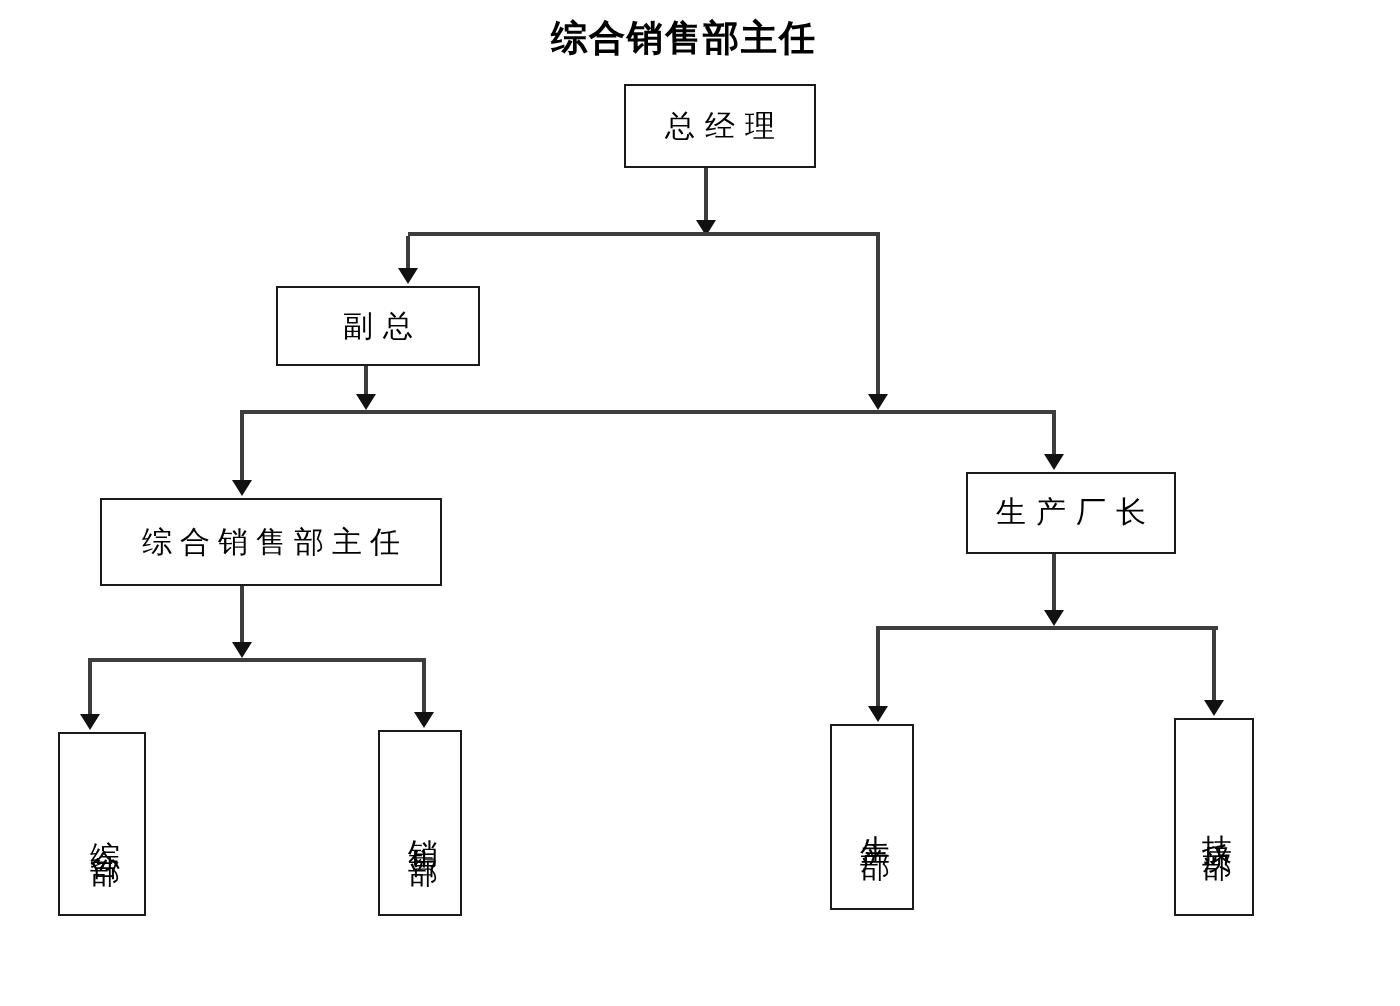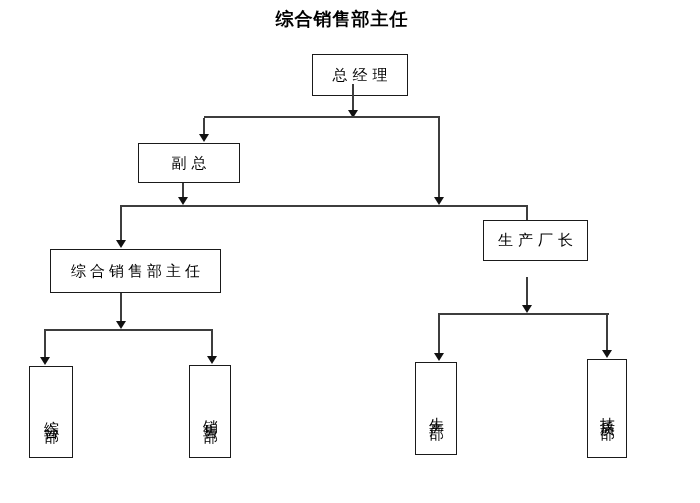--- a/index.html
+++ b/index.html
@@ -56,21 +56,21 @@
     border-top: 8px solid var(--arrow, #111111);
   }
 </style>
 </head>
 <body>
 
 <div class="canvas" style="--background: #ffffff; --line: #3d3d3d; --arrow: #111111; --box-border: #1a1a1a; --text: #000000;">
 
   <div class="title">综合销售部主任</div>
 
-  <div class="box" style="left:312px; top:42px; width:96px; height:42px;margin-top:12px;">
+  <div class="box" style="left:312px; top:42px; width:96px; height:42px;">
     <span class="htext">总经理</span>
   </div>
 
   <div class="vl" style="left:352px; top:84px; height:26px;"></div>
   <div class="ar" style="left:348px; top:110px;"></div>
 
   <div class="hl" style="left:204px; top:116px; width:236px;"></div>
 
   <div class="vl" style="left:203px; top:118px; height:17px;"></div>
   <div class="ar" style="left:199px; top:134px;"></div>
@@ -90,21 +90,21 @@
   <div class="vl" style="left:120px; top:207px; height:34px;"></div>
   <div class="ar" style="left:116px; top:240px;"></div>
 
   <div class="vl" style="left:526px; top:207px; height:21px;"></div>
   <div class="ar" style="left:522px; top:227px;"></div>
 
   <div class="box" style="left:50px; top:249px; width:171px; height:44px;">
     <span class="htext" style="letter-spacing:4px; padding-left:4px;">综合销售部主任</span>
   </div>
 
-  <div class="box" style="left:483px; top:220px; width:105px; height:41px;">
+  <div class="box" style="left:483px; top:236px; width:105px; height:41px;">
     <span class="htext">生产厂长</span>
   </div>
 
   <div class="vl" style="left:120px; top:293px; height:29px;"></div>
   <div class="ar" style="left:116px; top:321px;"></div>
 
   <div class="hl" style="left:44px; top:329px; width:169px;"></div>
 
   <div class="vl" style="left:44px; top:331px; height:27px;"></div>
   <div class="ar" style="left:40px; top:357px;"></div>

